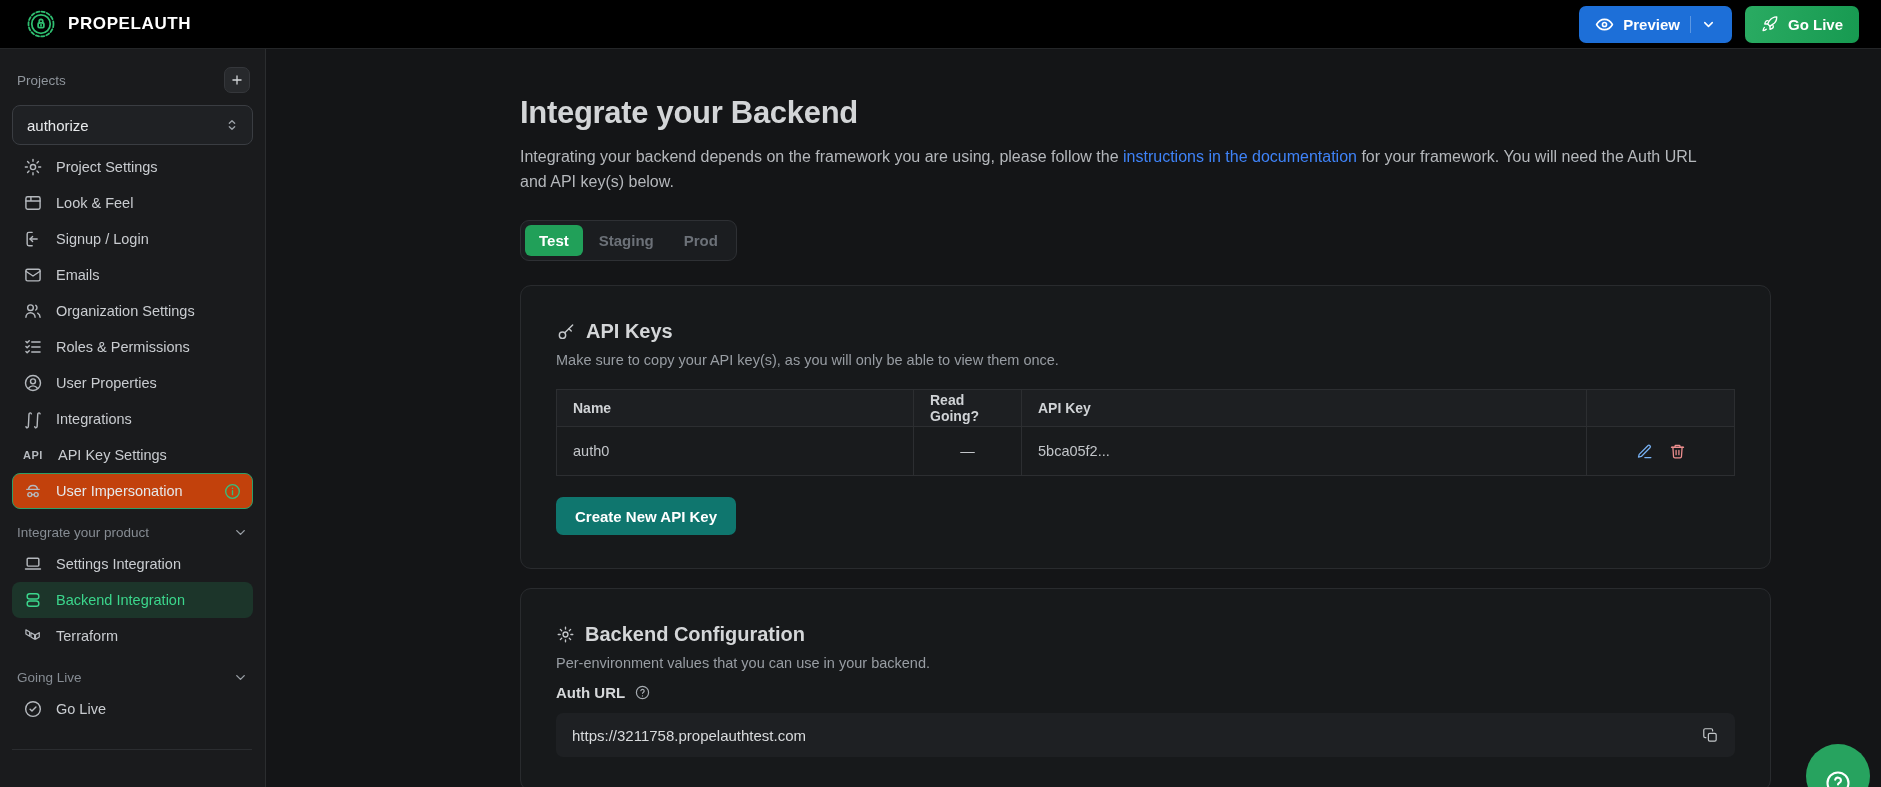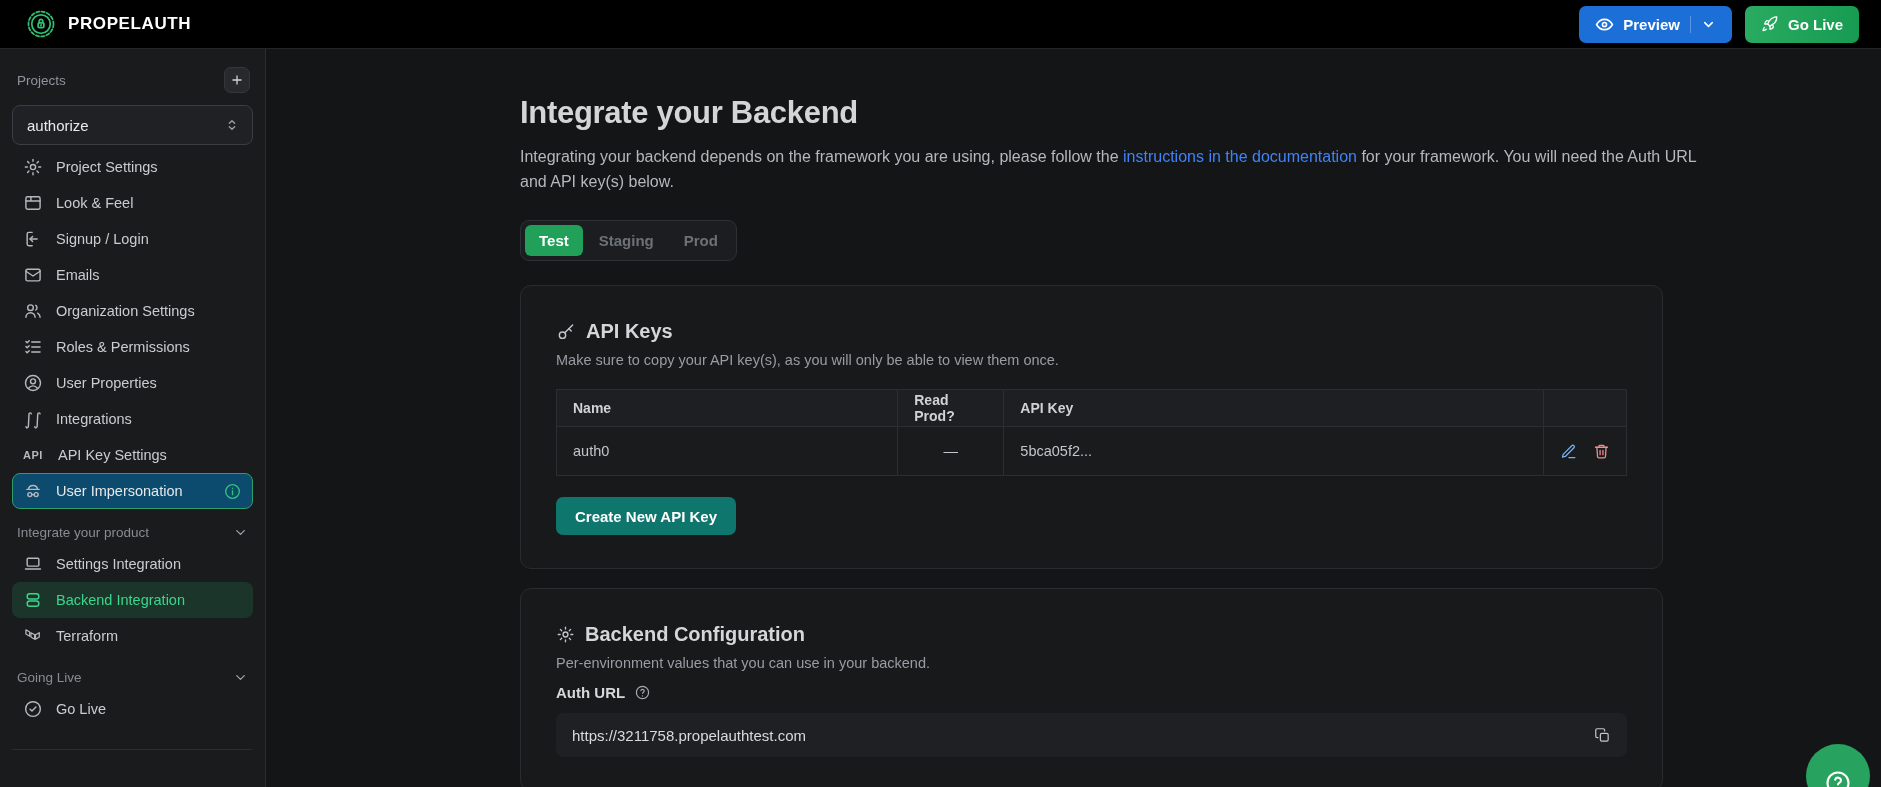--- a/index.html
+++ b/index.html
@@ -49,21 +49,21 @@
     color:#e8eaec; font-size:15px; cursor:pointer;
   }
   .menu { margin-top:4px; }
   .menu-item {
     height:36px; display:flex; align-items:center; gap:13px; padding:0 10px;
     border-radius:8px; border:1px solid transparent; color:#c9ccd0; font-size:14.5px; cursor:pointer;
   }
   .menu-item .mi-icon { width:20px; height:20px; color:#b5b9be; }
   .menu-item .glyph-icon { width:20px; color:#b5b9be; font-size:17px; text-align:center; font-family:"DejaVu Sans", sans-serif; }
   .menu-item .glyph-api { width:22px; color:#b5b9be; font-size:11px; font-weight:bold; letter-spacing:.5px; }
-  .menu-item.selected-impersonation { border-color:#2e9e68; background:#0c4a6e; color:#e6e8ea; }
+  .menu-item.selected-impersonation { border-color:#2e9e68; background:#c2410c; color:#e6e8ea; }
   .menu-item.active-green { background:#1c352a; color:#3bd68c; }
   .menu-item.active-green .mi-icon { color:#3bd68c; }
   .info-badge { margin-left:auto; color:#35c07e; }
   .section-head {
     margin:16px 5px 6px; display:flex; align-items:center; justify-content:space-between;
     color:#868c93; font-size:13.5px; cursor:pointer;
   }
   .section-head .ic { color:#9aa0a6; }
   .sidebar-divider { position:absolute; left:12px; right:13px; bottom:37px; height:1px; background:#2b2d30; }
 
@@ -78,21 +78,21 @@
     margin-top:26px; display:inline-flex; align-items:flex-end; gap:2px;
     background:#1b1d20; border:1px solid #2e3034; border-radius:9px; padding:4px;
   }
   .tab {
     border:none; background:transparent; color:#6c7178; font-family:inherit;
     font-size:15px; font-weight:bold; padding:7px 14px; border-radius:6px; cursor:pointer;
   }
   .tab.active { background:#21a059; color:#fff; }
 
   .card {
-    width:1143px; margin-top:24px; background:#17191b;
+    width:1251px; margin-top:24px; background:#17191b;
     border:1px solid #292b2e; border-radius:11px; padding:34px 35px 33px;
   }
   .card.second { margin-top:19px; }
   .card-title { display:flex; align-items:center; gap:10px; font-size:20px; font-weight:600; color:#d4d6d8; }
   .card-title .ic { color:#c3c6c9; }
   .card-sub { margin-top:9px; font-size:14.5px; color:#989da3; }
 
   table.keys { margin-top:21px; width:100%; border-collapse:collapse; border:1px solid #2c2e31; }
   .keys th {
     height:37px; background:#1d1f22; text-align:left; padding:0 16px;
@@ -388,21 +388,21 @@
       <table class="keys">
         <colgroup>
             <col style="width:357px">
             <col style="width:108px">
             <col style="width:565px">
             <col>
           </colgroup>
         <thead>
           <tr>
             <th>Name</th>
-            <th>Read Prod?</th>
+            <th>Read Going?</th>
             <th>API Key</th>
             <th></th>
           </tr>
         </thead>
         <tbody>
           <tr>
             <td>auth0</td>
             <td class="center">—</td>
             <td>5bca05f2...</td>
             <td>

